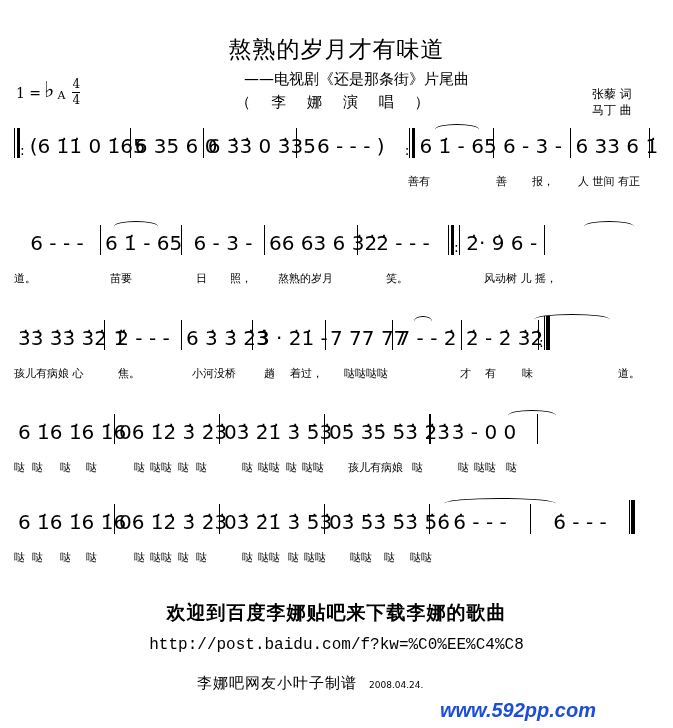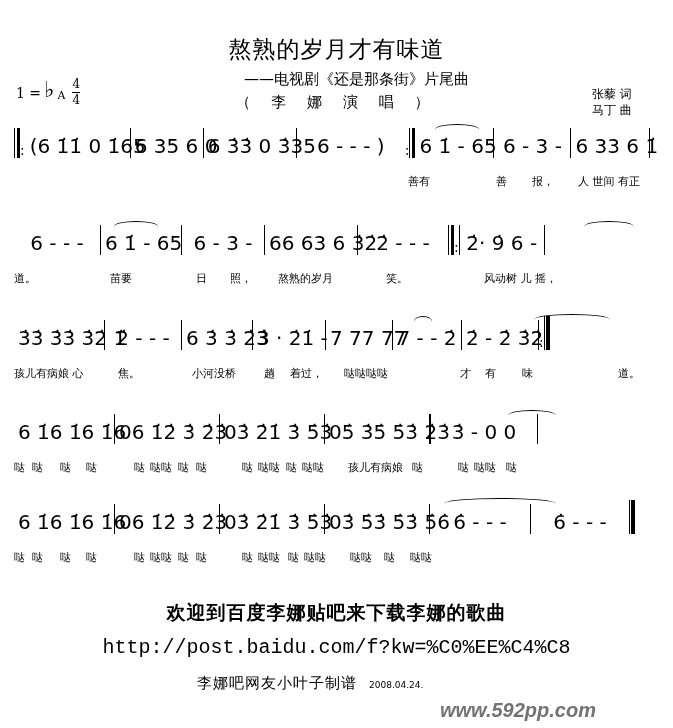--- a/index.html
+++ b/index.html
@@ -18,24 +18,24 @@
   .row { position: absolute; left: 14px; width: 650px; height: 60px; }
   .notes { position: absolute; top: 0; left: 0; width: 100%; height: 28px; display: flex; align-items: flex-end; font-size: 20px; white-space: nowrap; }
   .lyrics { position: absolute; top: 32px; left: 0; width: 100%; height: 16px; font-size: 11px; white-space: nowrap; }
   .lyrics span { position: absolute; top: 12px; }
   .measure { display: flex; align-items: flex-end; height: 28px; justify-content: space-around; box-sizing: border-box; padding: 0 4px; }
   .bar { width: 1px; height: 30px; background: #000; flex: none; }
   .dbl { width: 6px; height: 30px; border-left: 1px solid #000; border-right: 3px solid #000; box-sizing: border-box; flex: none; }
   .dblend { width: 6px; height: 34px; border-left: 1px solid #000; border-right: 4px solid #000; box-sizing: border-box; flex: none; }
   .slur { position: absolute; border-top: 1.2px solid #000; border-radius: 50% 50% 0 0; height: 10px; }
   .footer1 { left: 0; width: 673px; top: 600px; text-align: center; font-family: "DejaVu Serif", serif; font-weight: bold; font-size: 19px; letter-spacing: 1px; }
-  .footer2 { left: 0; width: 673px; top: 636px; text-align: center; font-family: "Liberation Mono", monospace; font-size: 20px; }
+  .footer2 { left: 0; width: 673px; top: 636px; text-align: center; font-family: "Liberation Mono", monospace; font-size: 16px; }
   .footer3 { left: 197px; top: 674px; font-family: "DejaVu Serif", serif; font-size: 15px; letter-spacing: 1px; }
   .footer3 .date { font-family: "DejaVu Sans", sans-serif; font-size: 9px; margin-left: 12px; letter-spacing: 0; }
-  .watermark { left: 440px; top: 699px; font-family: "Liberation Sans", sans-serif; font-weight: bold; font-style: italic; font-size: 20px; color: #737373; }
+  .watermark { left: 440px; top: 699px; font-family: "Liberation Sans", sans-serif; font-weight: bold; font-style: italic; font-size: 20px; color: #1d4ed8; }
 </style>
 </head>
 <body>
 
 <div class="abs title">熬熟的岁月才有味道</div>
 <div class="abs subtitle">——电视剧《还是那条街》片尾曲</div>
 <div class="abs singer">（ 李 娜 演 唱 ）</div>
 <div class="abs credits">
   <div>张藜 词</div>
   <div>马丁 曲</div>

